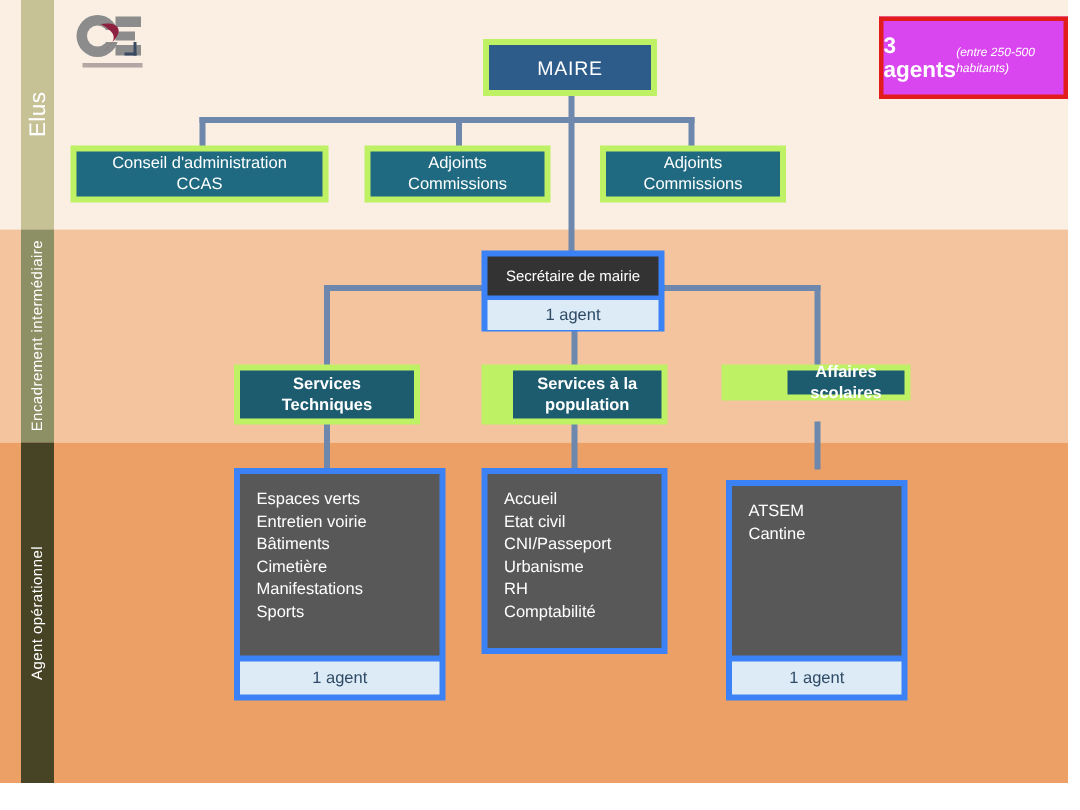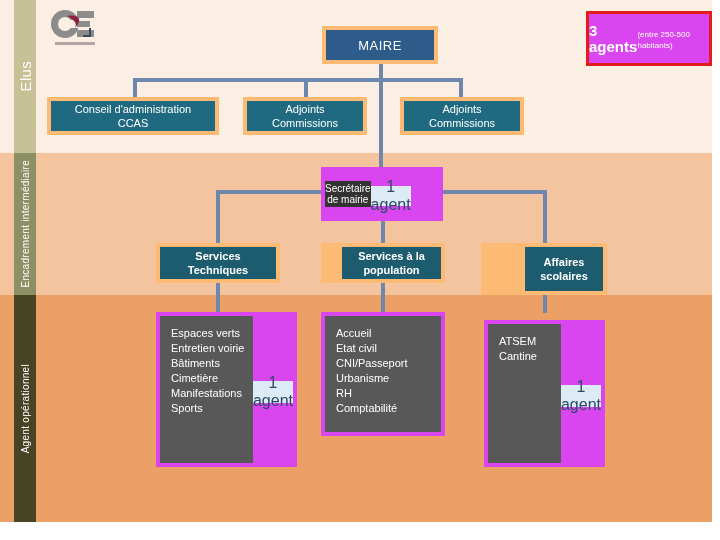--- a/index.html
+++ b/index.html
@@ -76,78 +76,78 @@
     color: #ffffff;
     font-size: 15px;
     font-weight: bold;
     line-height: 16px;
   }
   #badge .badge-sub {
     color: #ffffff;
     font-size: 8px;
     line-height: 11px;
     margin-top: 2px;
+    font-style: italic;
   }
 
   
   .conn {
     position: absolute;
     background: #6e87ad;
   }
   .conn-v { width: 4px; }
   .conn-h { height: 4px; }
 
   
   .node {
     position: absolute;
     box-sizing: border-box;
-    background: #fdba74;
+    background: #bef264;
     padding: 4px;
   }
   .node-inner {
     box-sizing: border-box;
     width: 100%;
     height: 100%;
     display: flex;
     align-items: center;
     justify-content: center;
     text-align: center;
     color: #ffffff;
   }
   .blue-fill   { background: #2e5c8a; }
   .teal-fill   { background: #1f6a80; }
   .teal2-fill  { background: #1d5c6e; }
   .dark-fill   { background: #333333; }
   .gray-fill   { background: #585858; }
   .agent-fill  {
     background: #dcebf5;
     color: #2e4a66;
-    font-size: 16px;
+    font-size: 11px;
   }
 
   .txt-maire       { font-size: 13px; letter-spacing: 0.5px; }
   .txt-elu-node    { font-size: 11px; line-height: 14px; }
   .txt-secretaire  { font-size: 10px; }
   .txt-service     { font-size: 11px; font-weight: bold; line-height: 14px; }
   .txt-list {
     font-size: 11px;
     line-height: 15px;
     text-align: left;
     align-items: flex-start;
     justify-content: flex-start;
     padding: 10px 0 0 11px;
   }
   .stack {
     position: absolute;
-    background: #d946ef;
+    background: #3b82f6;
     padding: 4px;
     box-sizing: border-box;
     display: flex;
-    flex-direction: row;
-    align-items: center;
+    flex-direction: column;
   }
   .stack > div { box-sizing: border-box; }
 </style>
 </head>
 <body>
 
 <div id="slide">
 
   <div class="bg-tier" id="bg-elus"></div>
   <div class="bg-tier" id="bg-encadr"></div>
@@ -245,21 +245,21 @@
 
   <div class="node" style="left:321px; top:243px; width:124px; height:40px;padding-left:21px;">
     <div class="node-inner teal2-fill txt-service">
       <div>
         <div>Services à la</div>
         <div>population</div>
       </div>
     </div>
   </div>
 
-  <div class="node" style="left:481px; top:243px; width:126px; height:52px;padding-left:44px;">
+  <div class="node" style="left:481px; top:243px; width:126px; height:24px;padding-left:44px;">
     <div class="node-inner teal2-fill txt-service">Affaires scolaires</div>
   </div>
 
   <div class="stack" style="left:156px; top:312px; width:141px; height:155px;">
     <div class="node-inner gray-fill txt-list" style="flex:1 1 auto; white-space:pre-line;">Espaces verts
 Entretien voirie
 Bâtiments
 Cimetière
 Manifestations
 Sports</div>

